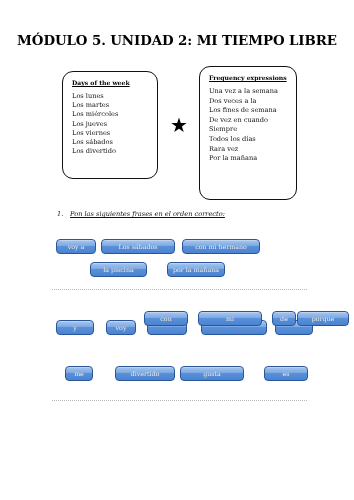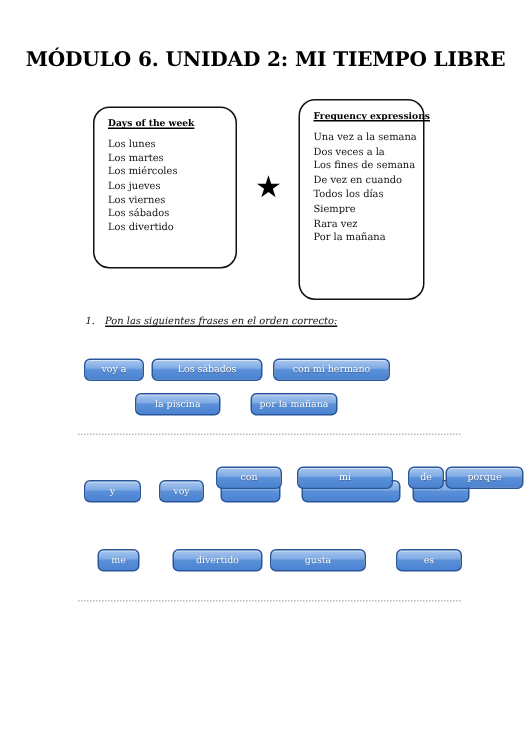--- a/index.html
+++ b/index.html
@@ -42,21 +42,21 @@
   }
   .vocab-box.left {
     left: 62px;
     top: 71px;
     width: 96px;
     height: 108px;
   }
   .vocab-box.right {
     left: 199px;
     top: 66px;
-    width: 84px;
+    width: 98px;
     height: 134px;
   }
   .vocab-heading {
     font-family: "DejaVu Serif", serif;
     font-size: 6.1px;
     font-weight: 600;
     text-decoration: underline;
     color: #000000;
     margin-bottom: 6px;
     white-space: nowrap;
@@ -166,21 +166,21 @@
 
   
   #chip-me           { left: 65px;  top: 366px; width: 28px; }
   #chip-divertido    { left: 115px; top: 366px; width: 60px; }
   #chip-gusta        { left: 180px; top: 366px; width: 64px; }
   #chip-es           { left: 264px; top: 366px; width: 44px; }
 </style>
 </head>
 <body>
 
-<div class="page-title">MÓDULO 6. UNIDAD 2: MI TIEMPO LIBRE</div>
+<div class="page-title">MÓDULO 5. UNIDAD 2: MI TIEMPO LIBRE</div>
 
 <div class="vocab-box left">
   <div class="vocab-heading">Days of the week</div>
   <ul class="vocab-list">
     <li>Los lunes</li>
     <li>Los martes</li>
     <li>Los miércoles</li>
     <li>Los jueves</li>
     <li>Los viernes</li>
     <li>Los sábados</li>
@@ -190,22 +190,22 @@
 
 <div class="star-icon">★</div>
 
 <div class="vocab-box right">
   <div class="vocab-heading">Frequency expressions</div>
   <ul class="vocab-list">
     <li>Una vez a la semana</li>
     <li>Dos veces a la</li>
     <li>Los fines de semana</li>
     <li>De vez en cuando</li>
+    <li>Siempre</li>
     <li>Todos los días</li>
-    <li>Siempre</li>
     <li>Rara vez</li>
     <li>Por la mañana</li>
   </ul>
 </div>
 
 <div class="instruction">
   <span class="num">1.</span><span>Pon las siguientes frases en el orden correcto:</span>
 </div>
 
 <div class="chip" id="chip-voy-a">voy a</div>

